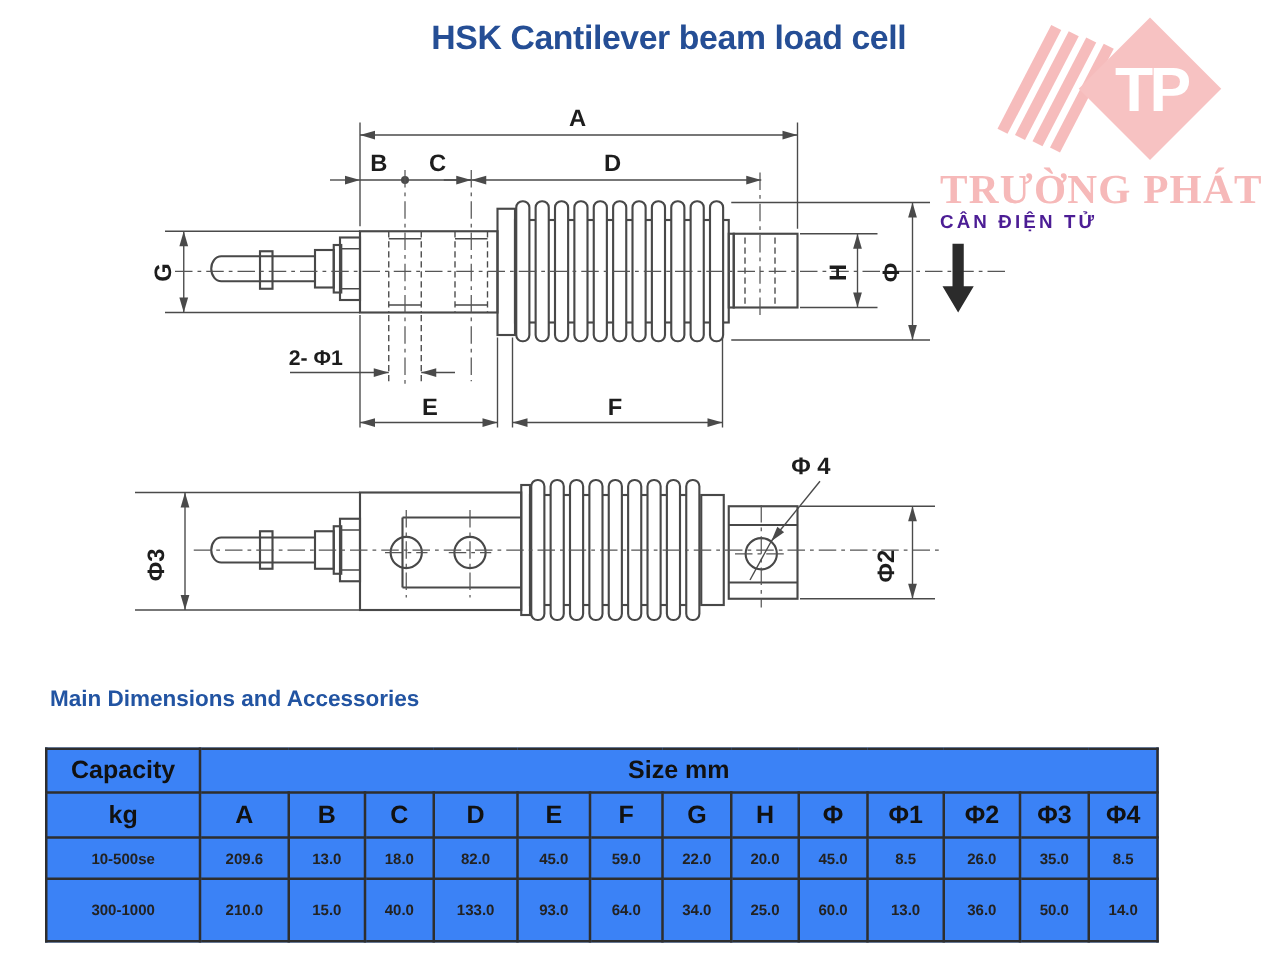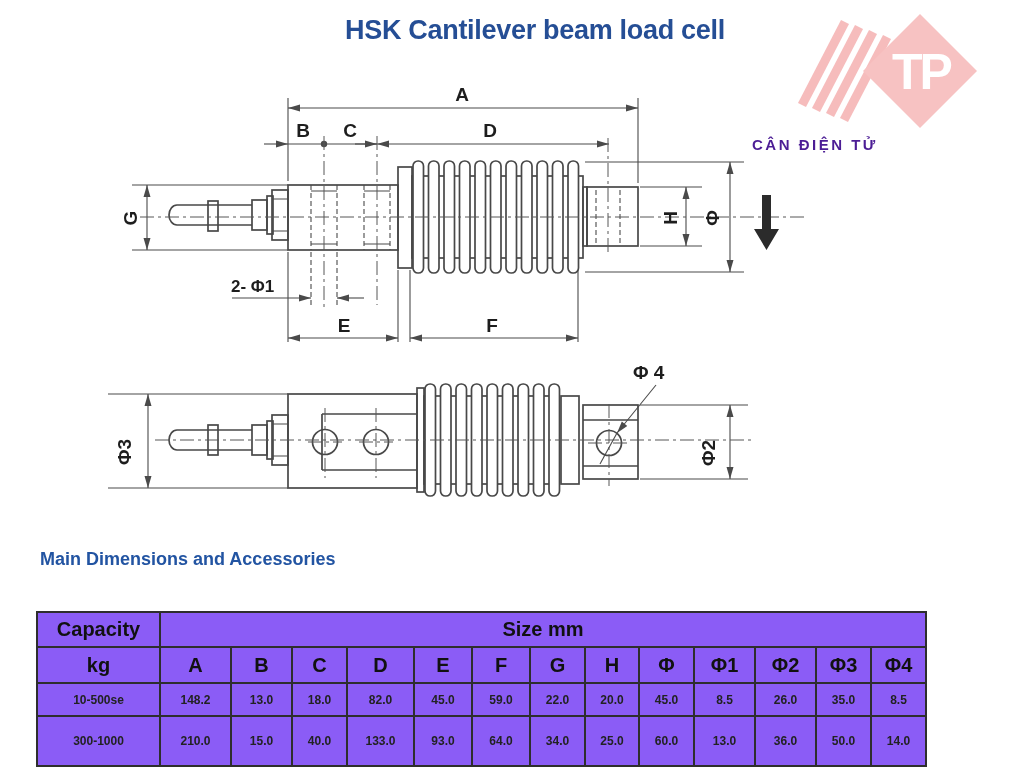--- a/index.html
+++ b/index.html
@@ -20,22 +20,22 @@
   .p  { fill:none; stroke:#484848; stroke-width:1.7; }
   .pw { fill:#ffffff; stroke:#484848; stroke-width:1.7; }
   .d  { fill:none; stroke:#4a4a4a; stroke-width:1.1; }
   .hd { fill:none; stroke:#4a4a4a; stroke-width:1.1; stroke-dasharray:5 3; }
   .cl { fill:none; stroke:#565656; stroke-width:1; stroke-dasharray:14 4 3 4; }
   .lbl  { font-family:"Liberation Sans",sans-serif; font-weight:bold; font-size:19px; fill:#1d1d1d; }
   .lbl2 { font-family:"Liberation Sans",sans-serif; font-weight:bold; font-size:17px; fill:#1d1d1d; }
 
   .heading { position:absolute; left:40px; top:549px; font-size:18px; font-weight:bold; color:#2254a2; }
 
-  table.dims { position:absolute; left:36px; top:611px; width:889px; border-collapse:collapse;
-               table-layout:fixed; background:#8b5cf6; }
+  table.dims { position:absolute; left:36px; top:598px; width:889px; border-collapse:collapse;
+               table-layout:fixed; background:#3b82f6; }
   .dims th, .dims td { border:2px solid #2e2e2e; text-align:center; vertical-align:middle;
                        padding:0; overflow:hidden; white-space:nowrap; }
   .dims th { font-size:20px; color:#111; font-weight:bold; }
   .dims td { font-size:12px; color:#222; font-weight:bold; }
   .dims tr.hrow1 { height:35px; }
   .dims tr.hrow2 { height:36px; }
   .dims tr.drow1 { height:33px; }
   .dims tr.drow2 { height:50px; }
 </style>
 </head>
@@ -47,20 +47,21 @@
   <svg width="262" height="124" viewBox="0 0 262 124">
     <g stroke="#f6bcbc" stroke-width="9">
       <line x1="50" y1="99" x2="93" y2="16"></line>
       <line x1="64" y1="104" x2="107" y2="21"></line>
       <line x1="78" y1="109" x2="121" y2="26"></line>
       <line x1="92" y1="114" x2="135" y2="31"></line>
     </g>
     <polygon points="168,8 225,65 168,122 111,65" fill="#f7c2c2"></polygon>
     <text x="169" y="83" text-anchor="middle" font-family="Liberation Sans, sans-serif" font-weight="bold" font-size="50" letter-spacing="-3" fill="#ffffff">TP</text>
   </svg>
+  <div class="logo-name">TRƯỜNG PHÁT</div>
   <div class="logo-sub">CÂN ĐIỆN TỬ</div>
 </div>
 
 <svg class="drawing" width="1024" height="545" viewBox="0 0 1024 545">
   <defs>
     <marker id="arr" markerUnits="userSpaceOnUse" markerWidth="13" markerHeight="9" refX="12.5" refY="4" orient="auto-start-reverse">
       <path d="M0.5,0.5 L12.5,4 L0.5,7.5 Z" fill="#4a4a4a"></path>
     </marker>
   </defs>
 
@@ -274,21 +275,21 @@
         <th>Φ</th>
         <th>Φ1</th>
         <th>Φ2</th>
         <th>Φ3</th>
         <th>Φ4</th>
       </tr>
   </thead>
   <tbody>
       <tr class="drow1">
         <td>10-500se</td>
-        <td>148.2</td>
+        <td>209.6</td>
         <td>13.0</td>
         <td>18.0</td>
         <td>82.0</td>
         <td>45.0</td>
         <td>59.0</td>
         <td>22.0</td>
         <td>20.0</td>
         <td>45.0</td>
         <td>8.5</td>
         <td>26.0</td>

